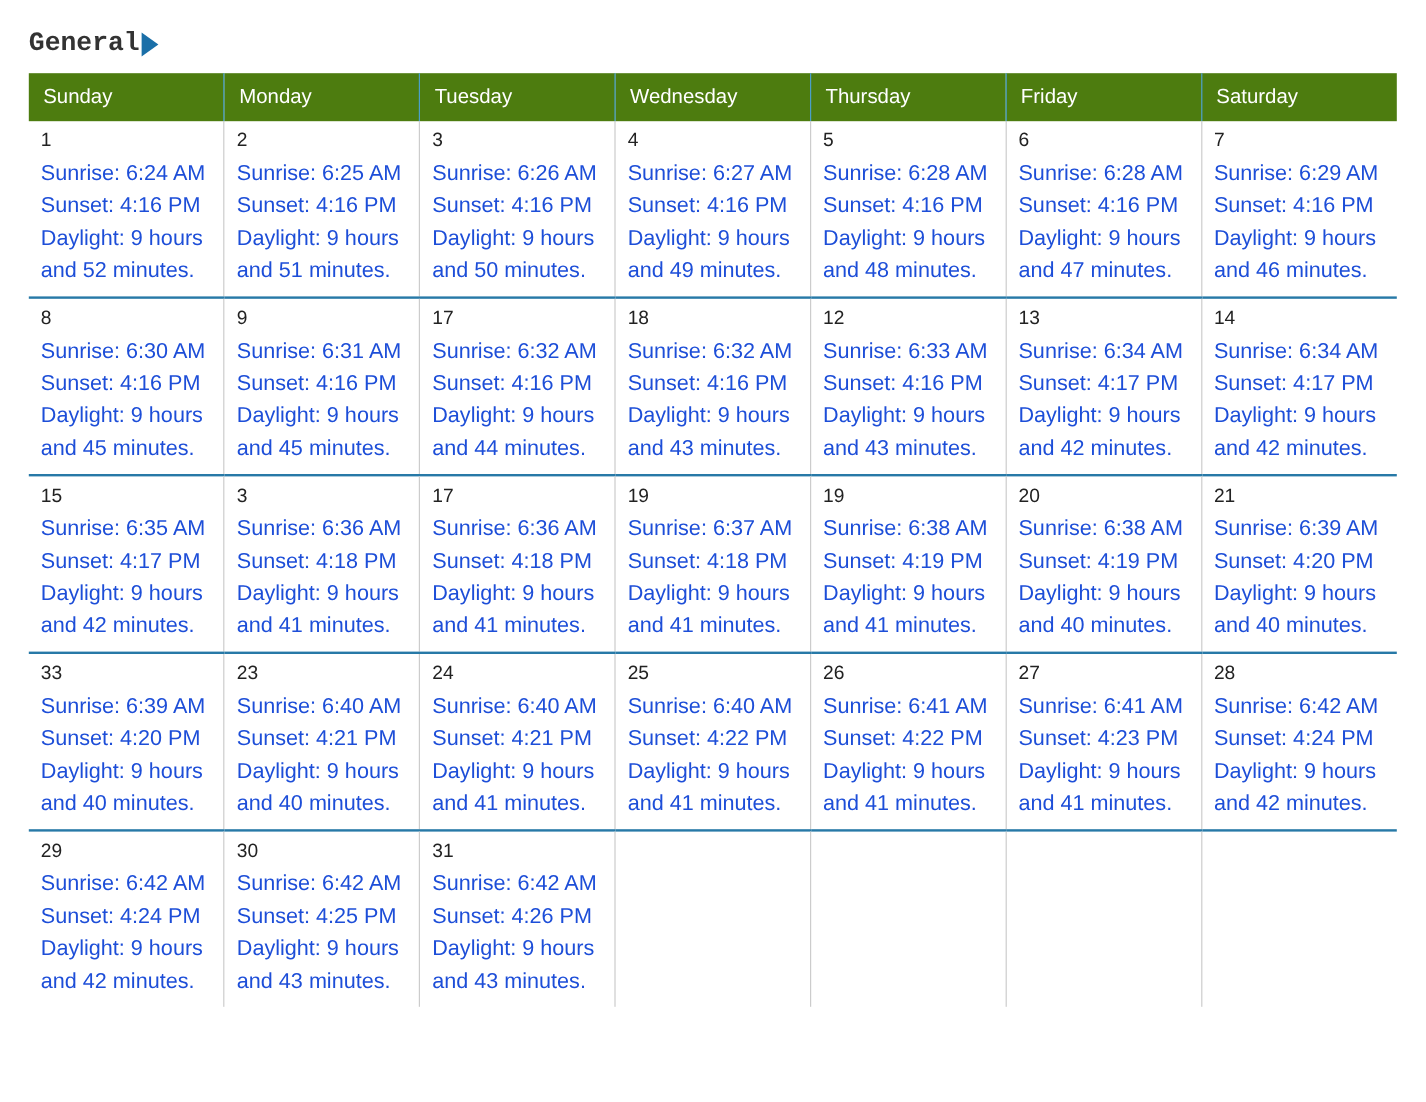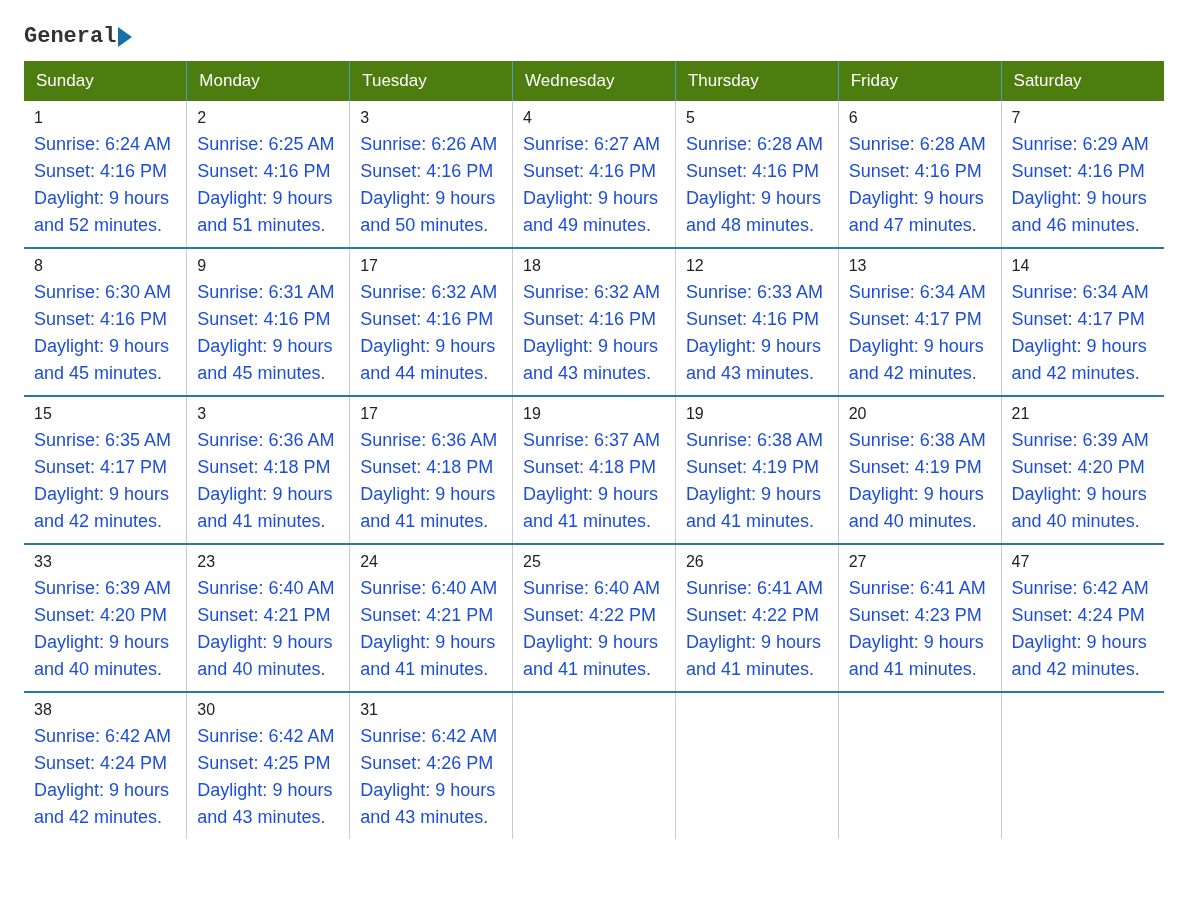--- a/index.html
+++ b/index.html
@@ -160,24 +160,24 @@
         <td><span class="day-num">20</span><span class="day-info">Sunrise: 6:38 AM<br>Sunset: 4:19 PM<br>Daylight: 9 hours and 40 minutes.</span></td>
         <td><span class="day-num">21</span><span class="day-info">Sunrise: 6:39 AM<br>Sunset: 4:20 PM<br>Daylight: 9 hours and 40 minutes.</span></td>
       </tr>
       <tr>
         <td><span class="day-num">33</span><span class="day-info">Sunrise: 6:39 AM<br>Sunset: 4:20 PM<br>Daylight: 9 hours and 40 minutes.</span></td>
         <td><span class="day-num">23</span><span class="day-info">Sunrise: 6:40 AM<br>Sunset: 4:21 PM<br>Daylight: 9 hours and 40 minutes.</span></td>
         <td><span class="day-num">24</span><span class="day-info">Sunrise: 6:40 AM<br>Sunset: 4:21 PM<br>Daylight: 9 hours and 41 minutes.</span></td>
         <td><span class="day-num">25</span><span class="day-info">Sunrise: 6:40 AM<br>Sunset: 4:22 PM<br>Daylight: 9 hours and 41 minutes.</span></td>
         <td><span class="day-num">26</span><span class="day-info">Sunrise: 6:41 AM<br>Sunset: 4:22 PM<br>Daylight: 9 hours and 41 minutes.</span></td>
         <td><span class="day-num">27</span><span class="day-info">Sunrise: 6:41 AM<br>Sunset: 4:23 PM<br>Daylight: 9 hours and 41 minutes.</span></td>
-        <td><span class="day-num">47</span><span class="day-info">Sunrise: 6:42 AM<br>Sunset: 4:24 PM<br>Daylight: 9 hours and 42 minutes.</span></td>
+        <td><span class="day-num">28</span><span class="day-info">Sunrise: 6:42 AM<br>Sunset: 4:24 PM<br>Daylight: 9 hours and 42 minutes.</span></td>
       </tr>
       <tr>
-        <td><span class="day-num">38</span><span class="day-info">Sunrise: 6:42 AM<br>Sunset: 4:24 PM<br>Daylight: 9 hours and 42 minutes.</span></td>
+        <td><span class="day-num">29</span><span class="day-info">Sunrise: 6:42 AM<br>Sunset: 4:24 PM<br>Daylight: 9 hours and 42 minutes.</span></td>
         <td><span class="day-num">30</span><span class="day-info">Sunrise: 6:42 AM<br>Sunset: 4:25 PM<br>Daylight: 9 hours and 43 minutes.</span></td>
         <td><span class="day-num">31</span><span class="day-info">Sunrise: 6:42 AM<br>Sunset: 4:26 PM<br>Daylight: 9 hours and 43 minutes.</span></td>
         <td class="empty-cell"></td>
         <td class="empty-cell"></td>
         <td class="empty-cell"></td>
         <td class="empty-cell"></td>
       </tr>
     </tbody>
 </table>
 

